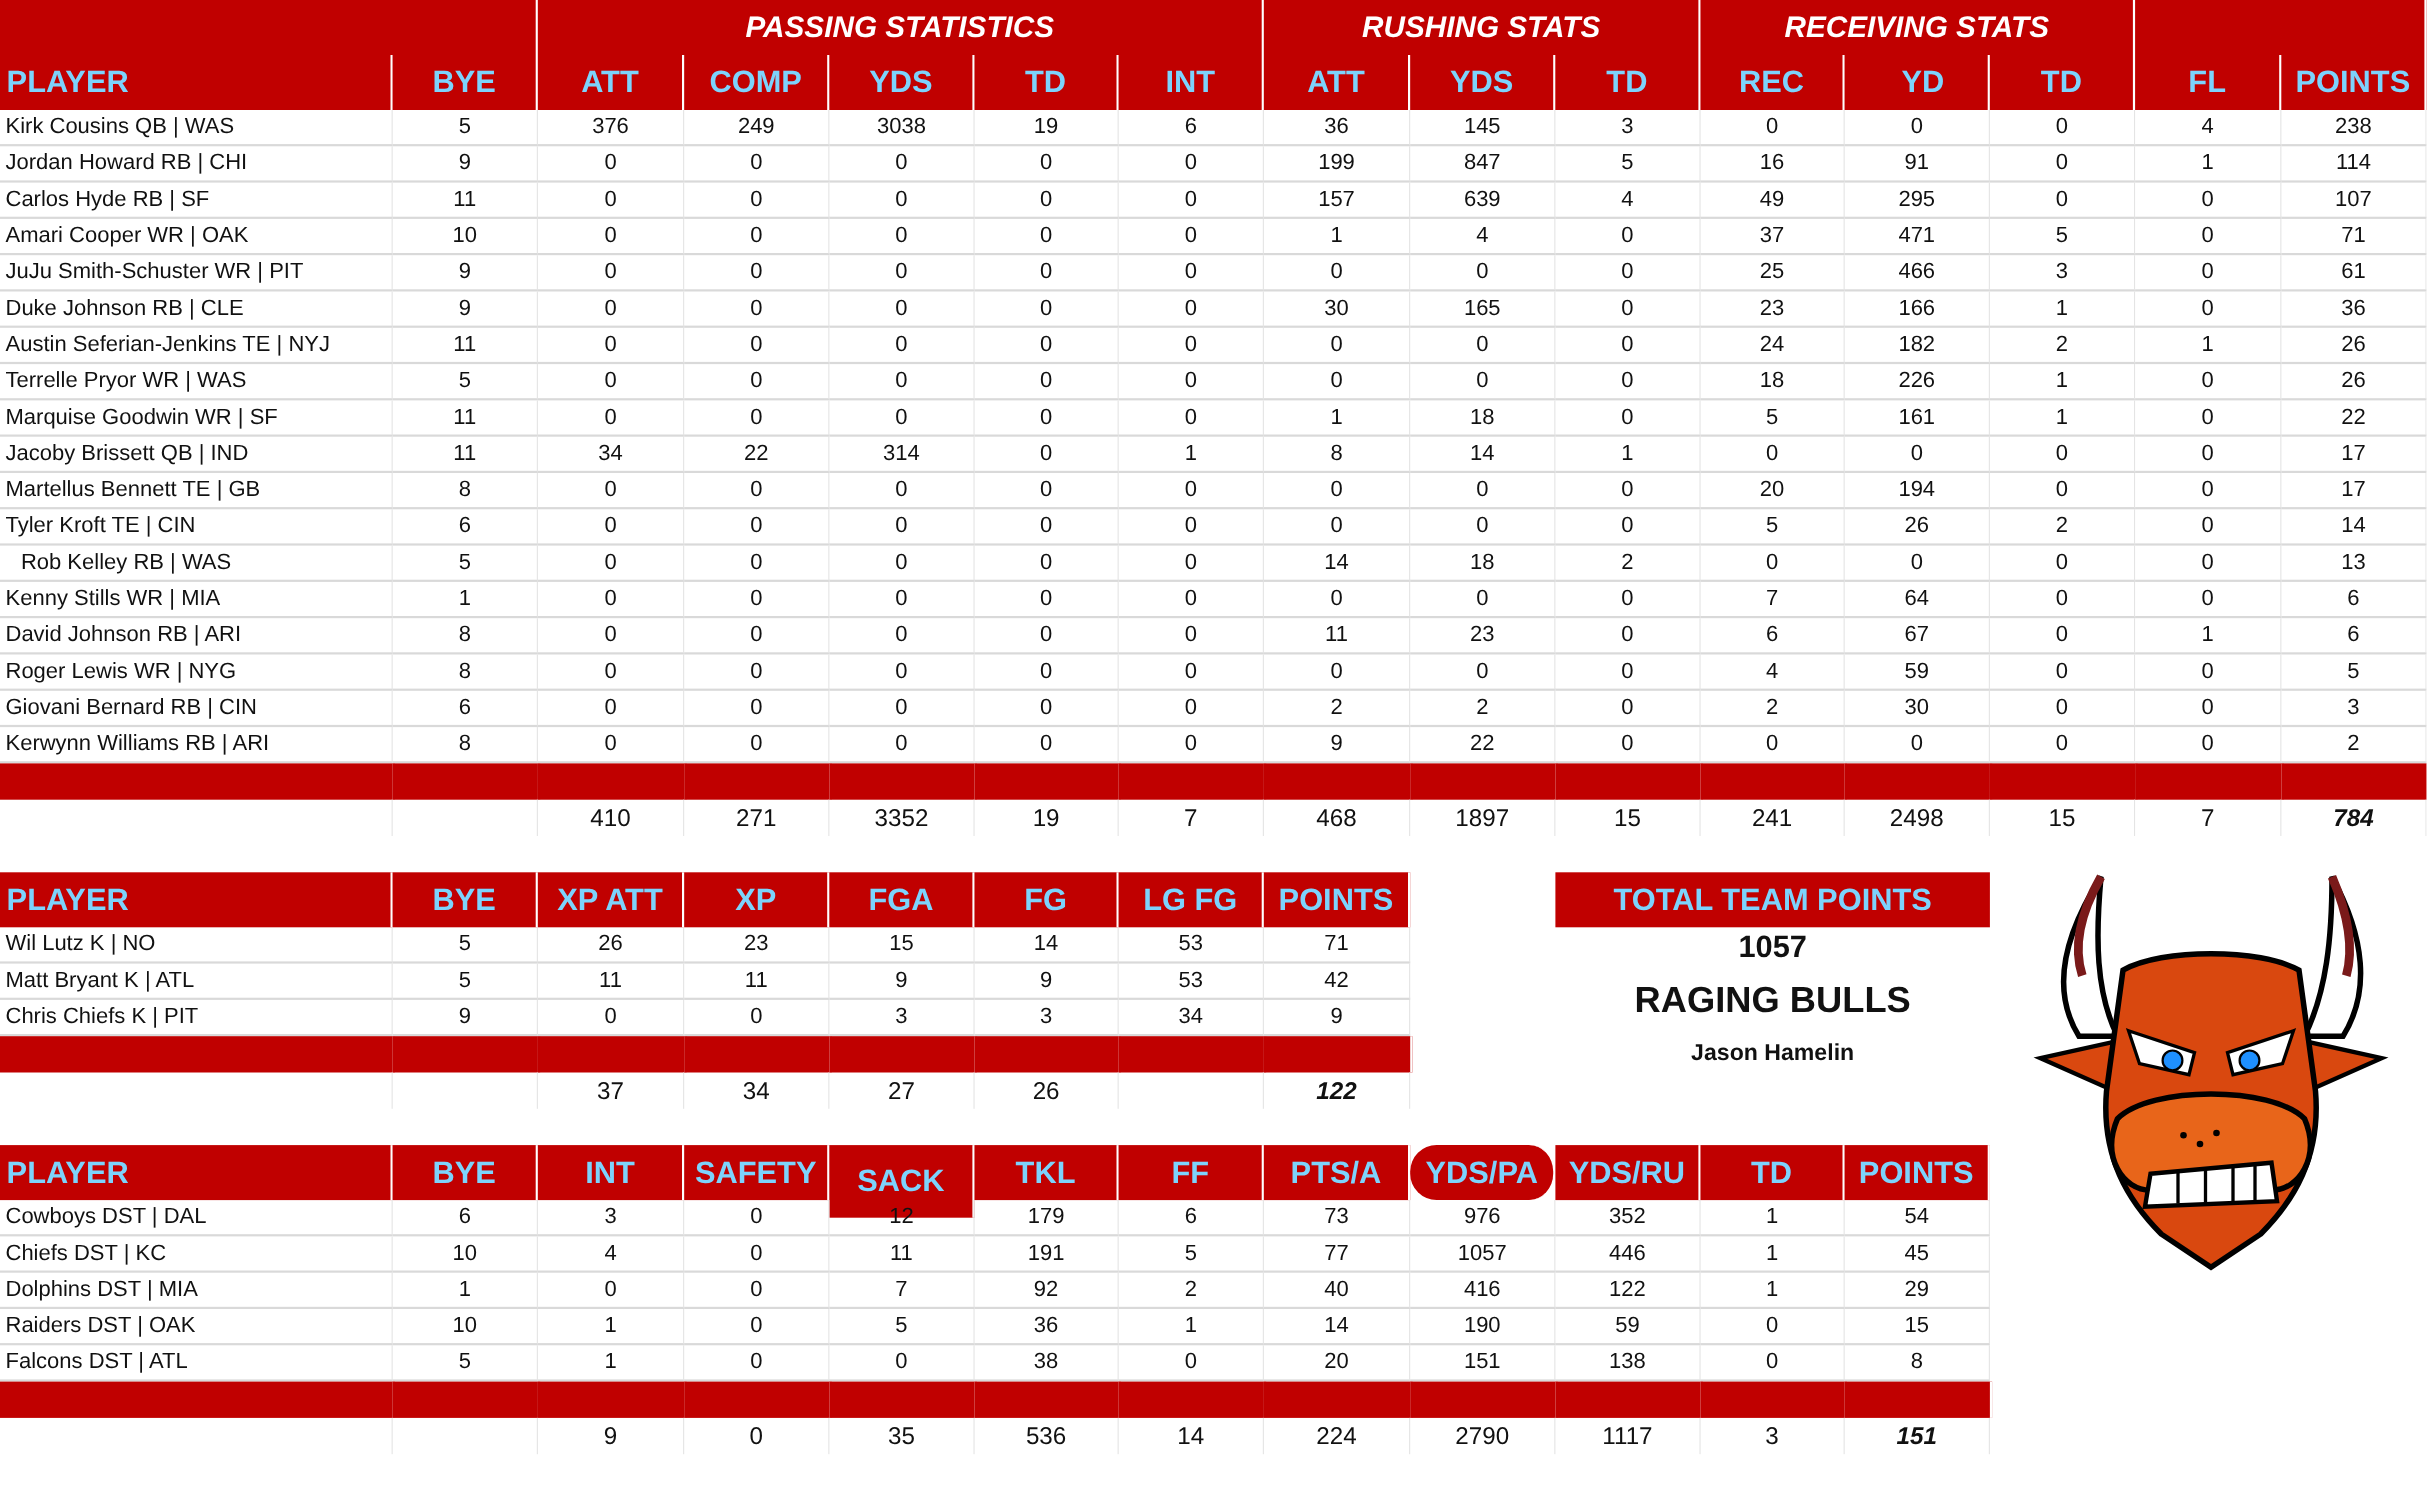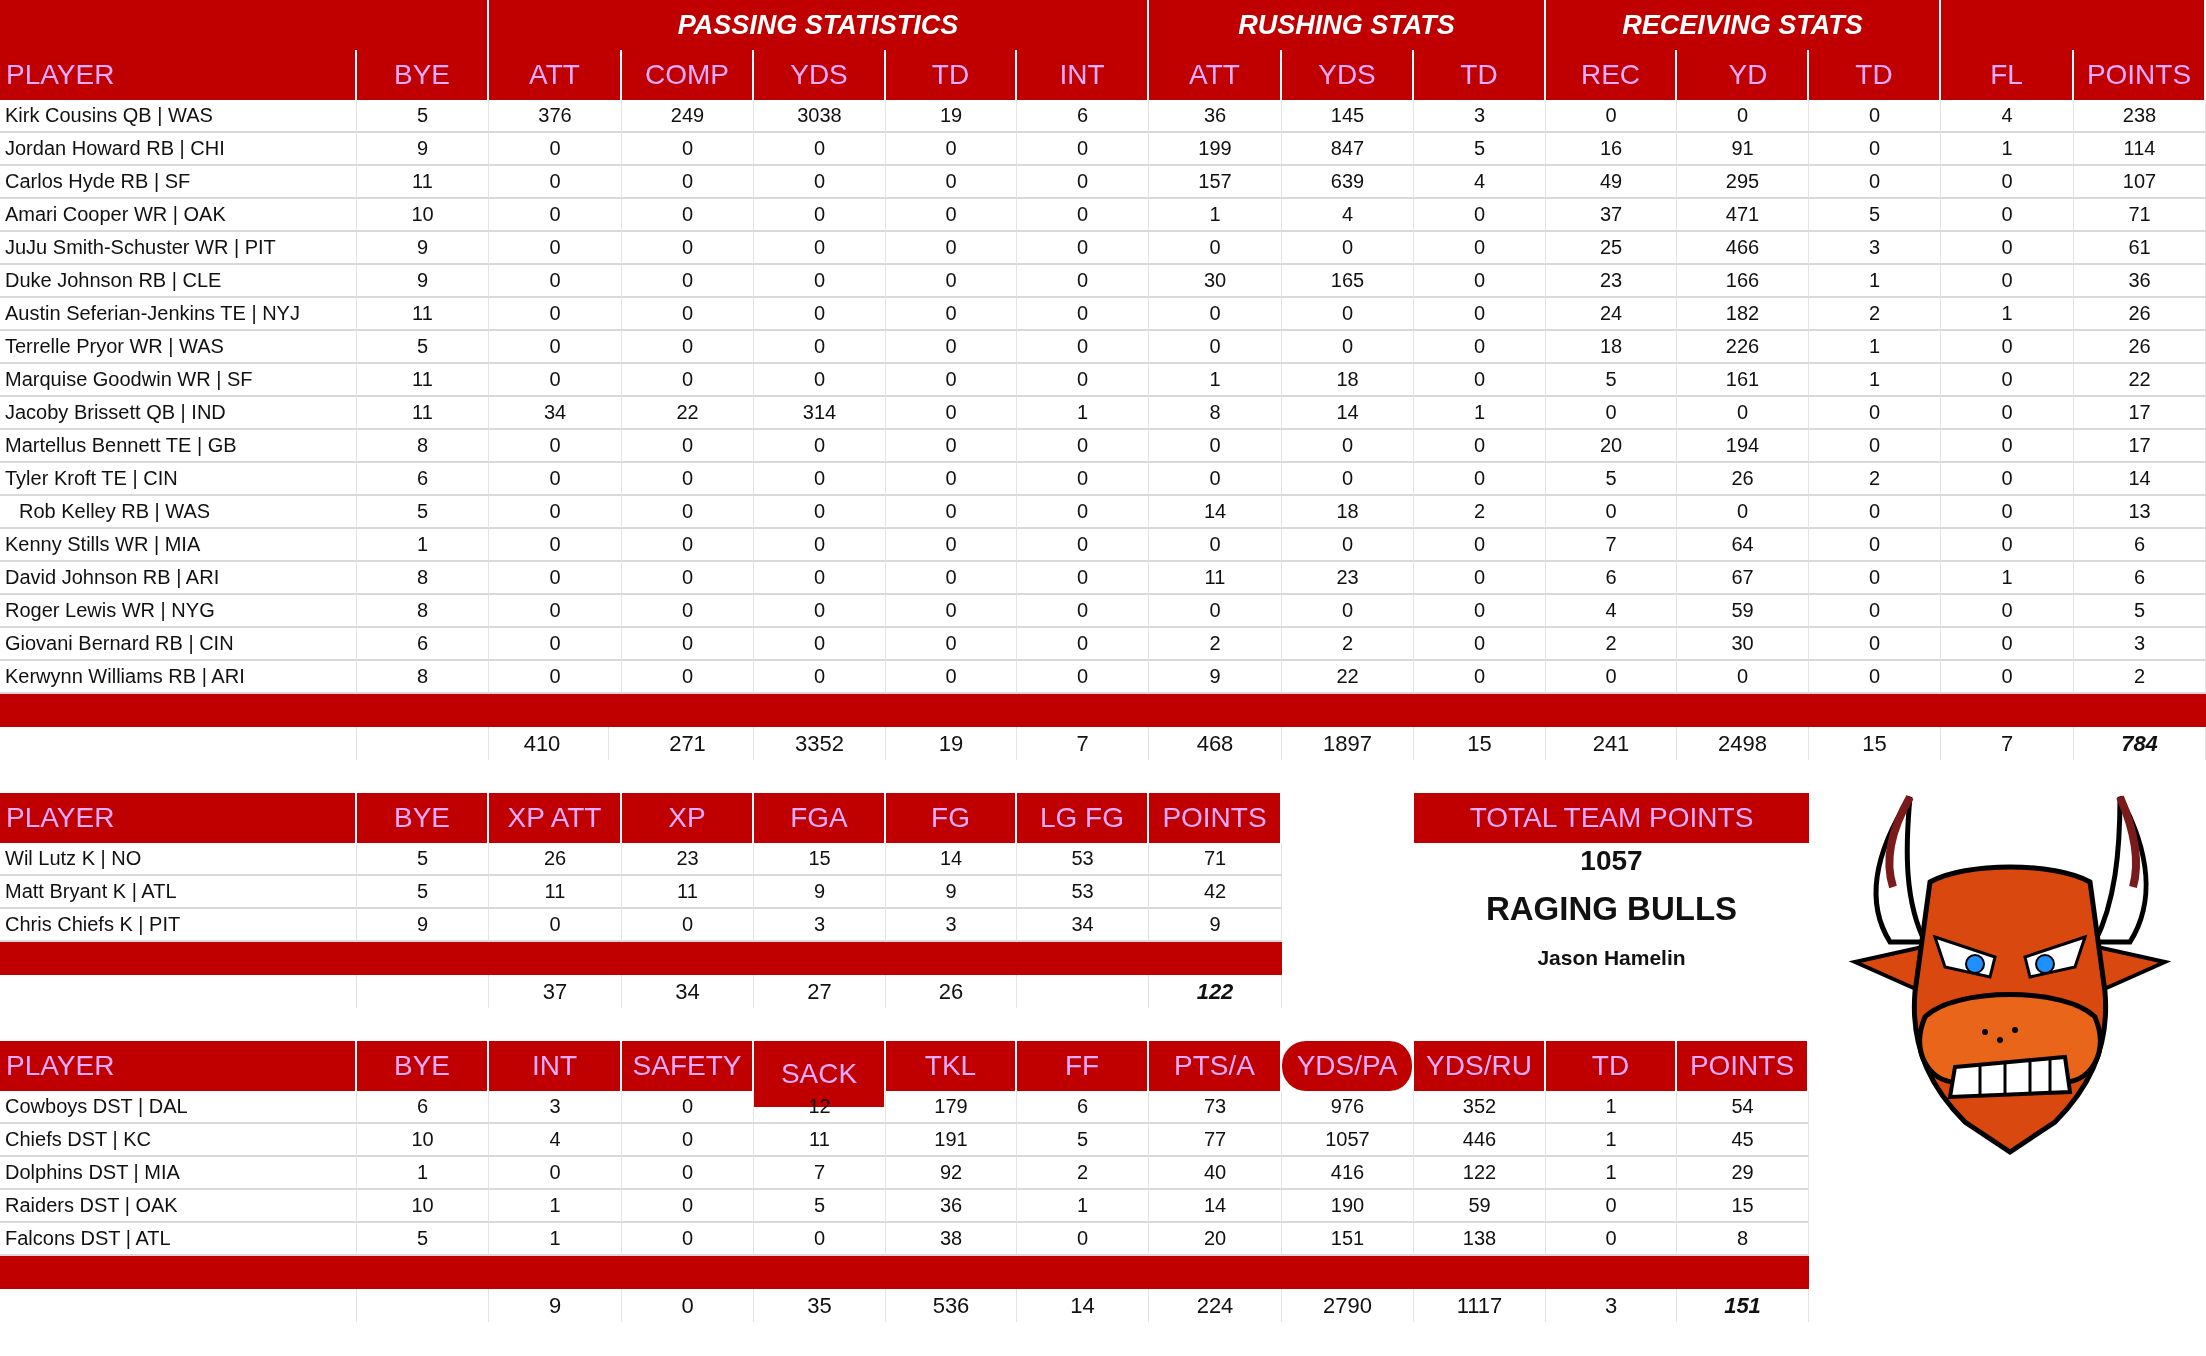--- a/index.html
+++ b/index.html
@@ -1,19 +1,19 @@
 <!DOCTYPE html>
 <html><head>
 <meta charset="utf-8">
 <style>
   html, body { margin:0; padding:0; background:#fff; }
   body { width:2206px; height:1356px; position:relative; overflow:hidden; font-family:"Liberation Sans", sans-serif; }
   .abs { position:absolute; }
   .red { background:#c00000; }
-  .hdr { color:#f0abfc; font-weight:normal; font-size:28px; display:flex; align-items:center; justify-content:center; box-sizing:border-box; }
+  .hdr { color:#7dd3fc; font-weight:bold; font-size:28px; display:flex; align-items:center; justify-content:center; box-sizing:border-box; }
   .hdr.left { justify-content:flex-start; padding-left:6px; }
   .grp { color:#fff; font-weight:bold; font-style:italic; font-size:27px; display:flex; align-items:center; justify-content:center; box-sizing:border-box; }
   .cell { font-family:"Liberation Sans Narrow","Liberation Sans", sans-serif; font-size:20px; color:#111; display:flex; align-items:center; justify-content:center; box-sizing:border-box; border-bottom:2px solid #d9d9d9; border-right:1px solid #e4e4e4; }
   .cell.name { justify-content:flex-start; padding-left:5px; }
   .tot { font-size:22px; color:#111; display:flex; align-items:center; justify-content:center; box-sizing:border-box; border-right:1px solid #e4e4e4; }
   .tot.bold { font-weight:bold;font-style:italic; }
   .sep { border-right:2px solid #fff; }
   .teamtxt { text-align:center; color:#111; font-weight:bold; }
 </style>
 </head>
@@ -320,21 +320,21 @@
     <div class="abs red sep" style="left: 1149px; top: 694px; width: 133px; height: 33px;"></div>
     <div class="abs red sep" style="left: 1282px; top: 694px; width: 132px; height: 33px;"></div>
     <div class="abs red sep" style="left: 1414px; top: 694px; width: 132px; height: 33px;"></div>
     <div class="abs red sep" style="left: 1546px; top: 694px; width: 131px; height: 33px;"></div>
     <div class="abs red sep" style="left: 1677px; top: 694px; width: 132px; height: 33px;"></div>
     <div class="abs red sep" style="left: 1809px; top: 694px; width: 132px; height: 33px;"></div>
     <div class="abs red sep" style="left: 1941px; top: 694px; width: 133px; height: 33px;"></div>
     <div class="abs red sep" style="left: 2074px; top: 694px; width: 132px; height: 33px;"></div>
     <div class="abs tot" style="left: 0px; top: 727px; width: 357px; height: 33px;"></div>
     <div class="abs tot" style="left: 357px; top: 727px; width: 132px; height: 33px;"></div>
-    <div class="abs tot" style="left: 476px; top: 727px; width: 133px; height: 33px;">410</div>
+    <div class="abs tot" style="left: 489px; top: 727px; width: 133px; height: 33px;">410</div>
     <div class="abs tot" style="left: 622px; top: 727px; width: 132px; height: 33px;">271</div>
     <div class="abs tot" style="left: 754px; top: 727px; width: 132px; height: 33px;">3352</div>
     <div class="abs tot" style="left: 886px; top: 727px; width: 131px; height: 33px;">19</div>
     <div class="abs tot" style="left: 1017px; top: 727px; width: 132px; height: 33px;">7</div>
     <div class="abs tot" style="left: 1149px; top: 727px; width: 133px; height: 33px;">468</div>
     <div class="abs tot" style="left: 1282px; top: 727px; width: 132px; height: 33px;">1897</div>
     <div class="abs tot" style="left: 1414px; top: 727px; width: 132px; height: 33px;">15</div>
     <div class="abs tot" style="left: 1546px; top: 727px; width: 131px; height: 33px;">241</div>
     <div class="abs tot" style="left: 1677px; top: 727px; width: 132px; height: 33px;">2498</div>
     <div class="abs tot" style="left: 1809px; top: 727px; width: 132px; height: 33px;">15</div>

